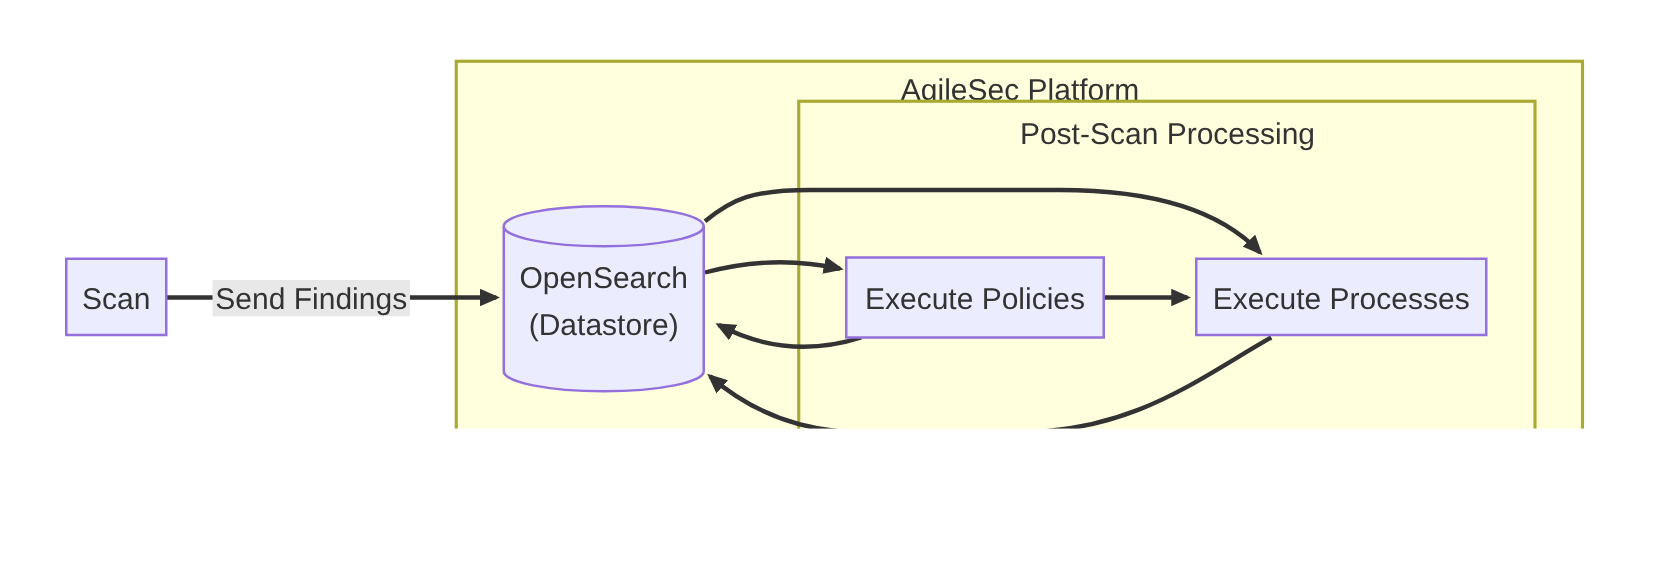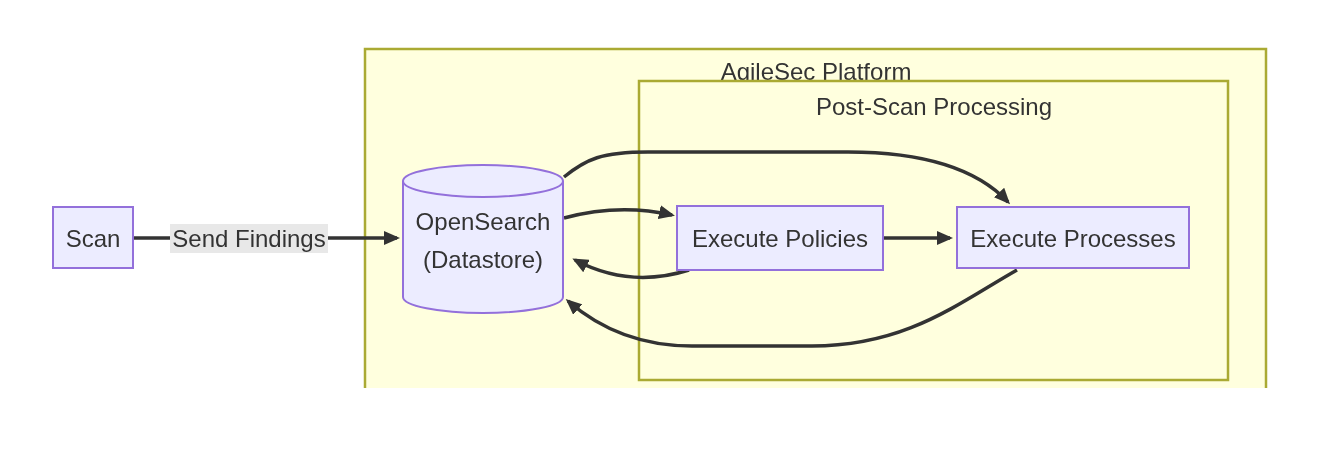--- a/index.html
+++ b/index.html
@@ -4,21 +4,21 @@
 <style>
   html, body {
     margin: 0;
     padding: 0;
     background: #ffffff;
     font-family: "Liberation Sans", sans-serif;
   }
   .stage {
     position: relative;
     width: 1342px;
-    height: 388px;
+    height: 343px;
     background: #ffffff;
     overflow: hidden;
     text-decoration: underline;
   }
   svg { display: block; }
 
   .container-box {
     fill: #FFFFDE;
     stroke: #AAAA33;
     stroke-width: 2.5px;

